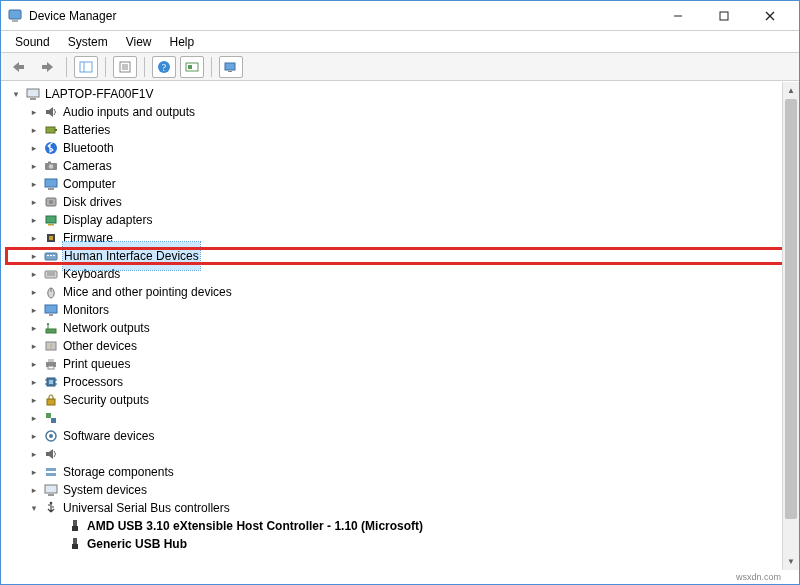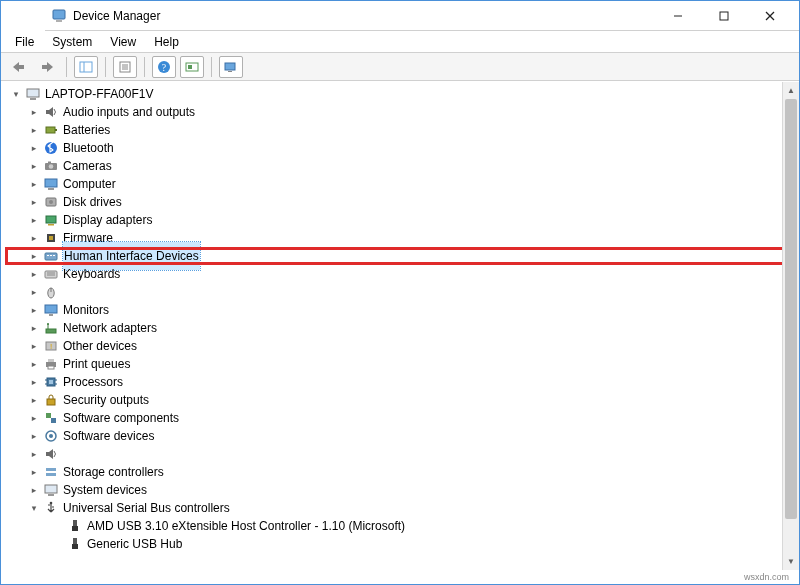--- a/index.html
+++ b/index.html
@@ -14,21 +14,20 @@
     border: 1px solid #4a90d9;
     position: relative;
   }
   .titlebar {
     height: 30px;
     display: flex;
     align-items: center;
     padding: 0 6px;
     border-bottom: 1px solid #d0d0d0;
     background: #fff;
-    margin-left: 44px;
   }
   .titlebar .win-icon {
     width: 16px; height: 16px;
     display: flex; align-items: center; justify-content: center;
     margin-right: 6px;
   }
   .titlebar .title { font-size: 12px; }
   .win-controls { margin-left: auto; display: flex; }
   .win-btn {
     width: 46px; height: 30px;
@@ -95,30 +94,30 @@
   }
   .row .label { }
   .row.sel .label {
     background: #cde8ff;
     outline: 1px dotted #5aa0e0;
     padding: 5px 1px;
   }
   .row.highlighted { outline: 3px solid #e02a2a; outline-offset: -3px; }
   .indent-0 { padding-left: 4px; }
   .indent-1 { padding-left: 22px; }
-  .indent-2 { padding-left: 46px; }
+  .indent-2 { padding-left: 46px; font-weight: bold; }
   .scrollbar-v {
     position: absolute; right: 0; top: 81px; bottom: 14px;
     width: 17px; background: #f0f0f0; border-left: 1px solid #d8d8d8;
   }
   .scrollbar-v .arrow { height: 17px; display:flex;align-items:center;justify-content:center;font-size:8px;color:#606060; }
   .scrollbar-v .track { position:absolute; top:17px; bottom:17px; left:0; right:0; }
   .scrollbar-v .thumb { position:absolute; top:0; height:420px; left:2px; right:2px; background:#c2c2c2; border-radius:2px; }
   .footer-strip {
-    position:absolute; left:0; right:4px; bottom:0;
+    position:absolute; left:0; right:12px; bottom:0;
     height:14px; display:flex; align-items:center; justify-content:flex-end;
     padding:0 6px; font-size:9px; color:#888; background:transparent;
   }
   
   svg { display:block; }
 </style>
 </head>
 <body>
 
 <div class="titlebar">
@@ -143,21 +142,21 @@
     <div class="win-btn">
       <svg width="10" height="10">
           <line x1="1" y1="1" x2="9" y2="9" stroke="#222" stroke-width="1.2"></line>
           <line x1="9" y1="1" x2="1" y2="9" stroke="#222" stroke-width="1.2"></line>
         </svg>
     </div>
   </div>
 </div>
 
 <div class="menubar">
-  <span class="menu-item">File</span>
+  <span class="menu-item">Sound</span>
   <span class="menu-item">System</span>
   <span class="menu-item">View</span>
   <span class="menu-item">Help</span>
 </div>
 
 <div class="toolbar">
   <div class="tb-btn">
     <svg width="16" height="12">
         <polygon points="8,1 2,6 8,11" fill="#888"></polygon>
         <rect x="8" y="4" width="5" height="4" fill="#888"></rect>
@@ -327,41 +326,42 @@
           <span class="label">Keyboards</span>
         </div>
         <div class="row indent-1">
           <span class="exp">▸</span>
           <span class="ico">
             <svg width="14" height="14">
               <ellipse cx="7" cy="8" rx="3.2" ry="5" fill="#d8d8d8" stroke="#777"></ellipse>
               <line x1="7" y1="3" x2="7" y2="7" stroke="#777"></line>
             </svg>
           </span>
+          <span class="label">Mice and other pointing devices</span>
         </div>
         <div class="row indent-1">
           <span class="exp">▸</span>
           <span class="ico">
             <svg width="14" height="14">
               <rect x="1" y="2" width="12" height="8" fill="#6aa6dd" stroke="#3a6ea5"></rect>
               <rect x="5" y="11" width="4" height="2" fill="#9a9a9a"></rect>
             </svg>
           </span>
           <span class="label">Monitors</span>
         </div>
         <div class="row indent-1">
           <span class="exp">▸</span>
           <span class="ico">
             <svg width="14" height="14">
               <rect x="2" y="8" width="10" height="4" fill="#5a9a5a" stroke="#3a7a3a"></rect>
               <line x1="4" y1="8" x2="4" y2="3" stroke="#3a7a3a"></line>
               <circle cx="4" cy="3" r="1" fill="#3a7a3a"></circle>
             </svg>
           </span>
-          <span class="label">Network adapters</span>
+          <span class="label">Network outputs</span>
         </div>
         <div class="row indent-1">
           <span class="exp">▸</span>
           <span class="ico">
             <svg width="14" height="14">
               <rect x="2" y="3" width="10" height="8" fill="#c8c8c8" stroke="#888"></rect>
               <text x="7" y="10" font-size="8" fill="#d9a400" text-anchor="middle">!</text>
             </svg>
           </span>
           <span class="label">Other devices</span>
@@ -404,21 +404,20 @@
           <span class="label">Security outputs</span>
         </div>
         <div class="row indent-1">
           <span class="exp">▸</span>
           <span class="ico">
             <svg width="14" height="14">
               <rect x="2" y="2" width="5" height="5" fill="#5a9a5a"></rect>
               <rect x="7" y="7" width="5" height="5" fill="#4a7aa0"></rect>
             </svg>
           </span>
-          <span class="label">Software components</span>
         </div>
         <div class="row indent-1">
           <span class="exp">▸</span>
           <span class="ico">
             <svg width="14" height="14">
               <circle cx="7" cy="7" r="5" fill="none" stroke="#4a7aa0" stroke-width="1.5"></circle>
               <circle cx="7" cy="7" r="2" fill="#4a7aa0"></circle>
             </svg>
           </span>
           <span class="label">Software devices</span>
@@ -433,21 +432,21 @@
           </span>
         </div>
         <div class="row indent-1">
           <span class="exp">▸</span>
           <span class="ico">
             <svg width="14" height="14">
               <rect x="2" y="3" width="10" height="3" fill="#7aa6cc"></rect>
               <rect x="2" y="8" width="10" height="3" fill="#7aa6cc"></rect>
             </svg>
           </span>
-          <span class="label">Storage controllers</span>
+          <span class="label">Storage components</span>
         </div>
         <div class="row indent-1">
           <span class="exp">▸</span>
           <span class="ico">
             <svg width="14" height="14">
               <rect x="1" y="2" width="12" height="8" fill="#dfe9f3" stroke="#7a7a7a"></rect>
               <rect x="4" y="11" width="6" height="2" fill="#9a9a9a"></rect>
             </svg>
           </span>
           <span class="label">System devices</span>

